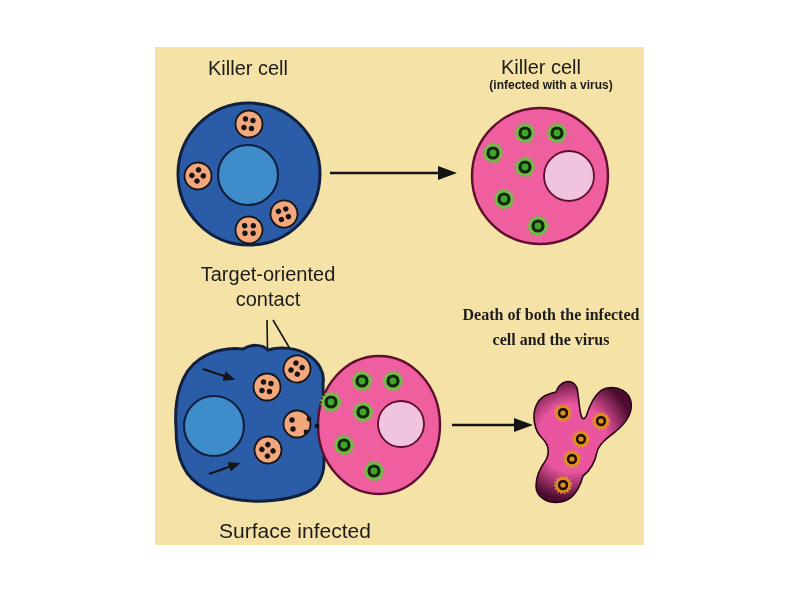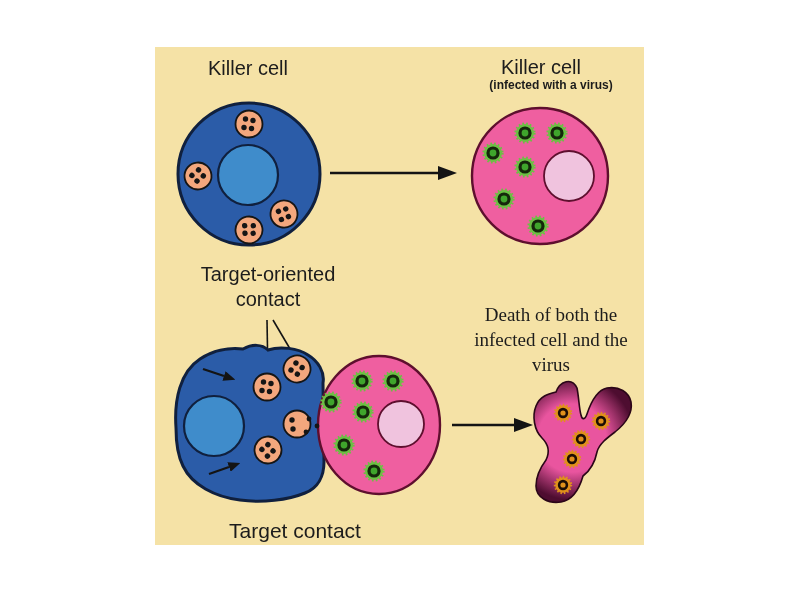--- a/index.html
+++ b/index.html
@@ -33,21 +33,21 @@
   .dying-membrane{fill:url(#dyingGrad);stroke:#2B0618;stroke-width:1.6;}
   .mk{fill:var(--arrow-black,#141414);}
 
   
   .lbl{position:absolute;color:var(--text-color,#1C1C1C);text-align:center;line-height:1.1;}
   .lbl-killer{left:188px;top:57px;width:120px;font-size:20px;}
   .lbl-target{left:481px;top:56px;width:120px;font-size:20px;}
   .lbl-target-sub{left:451px;top:79px;width:200px;font-size:12px;font-weight:bold;}
   .lbl-granules{left:188px;top:262px;width:160px;font-size:20px;white-space:pre-line;line-height:1.25;}
   .lbl-surface{left:215px;top:519px;width:160px;font-size:21px;}
-  .lbl-death{left:461px;top:302px;width:180px;font-family:"Liberation Serif",serif;font-weight:normal;font-size:19px;line-height:25px;}
+  .lbl-death{left:461px;top:302px;width:180px;font-family:"Liberation Serif",serif;font-weight:bold;font-size:16px;line-height:25px;}
 </style>
 </head>
 <body>
 
 <div class="stage">
 
   <svg class="diagram" width="800" height="600" viewBox="0 0 800 600">
     <defs>
       <radialGradient id="dyingGrad" gradientUnits="userSpaceOnUse" cx="572" cy="438" r="62">
         <stop offset="0" stop-color="#E9559F"></stop>
@@ -177,15 +177,15 @@
       <use href="#dvirus" x="572" y="459"></use>
       <use href="#dvirus" x="563" y="485"></use>
     </g>
   </svg>
 
   <div class="lbl lbl-killer">Killer cell</div>
   <div class="lbl lbl-target">Killer cell</div>
   <div class="lbl lbl-target-sub">(infected with a virus)</div>
   <div class="lbl lbl-granules">Target-oriented
 contact</div>
-  <div class="lbl lbl-surface">Target contact</div>
+  <div class="lbl lbl-surface">Surface infected</div>
   <div class="lbl lbl-death">Death of both the infected cell and the virus</div>
 </div>
 
 </body></html>

